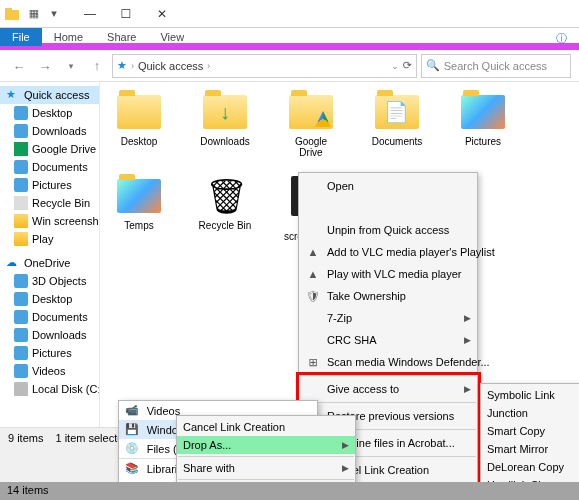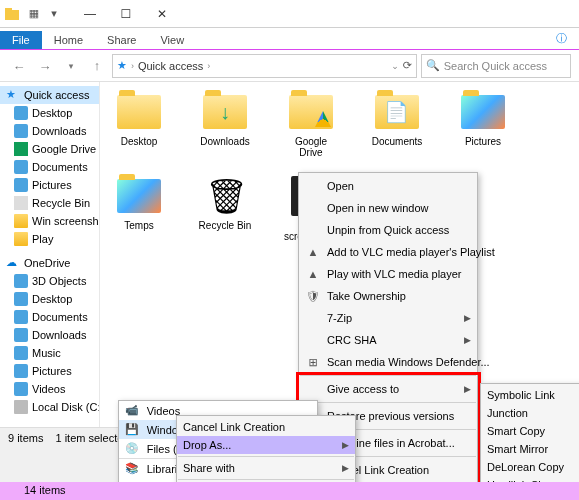--- a/index.html
+++ b/index.html
@@ -4,21 +4,21 @@
 <style>
 *{box-sizing:border-box;margin:0;padding:0;font-family:"Segoe UI",Tahoma,sans-serif;font-size:11px;color:#000}
 body{width:579px;height:500px;background:#f0f0f0;position:relative;overflow:hidden}
 .titlebar{height:28px;background:#fff;border-bottom:1px solid #d0d0d0;display:flex;align-items:center;padding:0 4px}
 .titlebar .icon{width:16px;height:16px;margin-right:6px}
 .titlebar .qat{display:flex;gap:4px;margin-right:10px}
 .titlebar .qat span{width:16px;height:16px;display:flex;align-items:center;justify-content:center;color:#555}
 .titlebar .title{flex:1;padding-left:4px}
 .titlebar .winbtns{display:flex}
 .titlebar .winbtns span{width:36px;height:28px;display:flex;align-items:center;justify-content:center;font-size:12px;color:#333}
-.ribbon-tabs{height:22px;background:#fff;display:flex;align-items:flex-end;border-bottom:1px solid #d946ef}
+.ribbon-tabs{height:22px;background:#fff;display:flex;align-items:flex-start;border-bottom:7px solid #d946ef}
 .filetab{background:#1979ca;color:#fff;padding:3px 12px;font-size:11px}
 .rtab{padding:3px 12px;color:#444}
 .addrbar{height:32px;background:#fff;display:flex;align-items:center;padding:4px 8px;gap:4px;border-bottom:1px solid #e0e0e0}
 .navbtn{width:22px;height:22px;border-radius:2px;display:flex;align-items:center;justify-content:center;color:#777;font-size:13px}
 .addr{flex:1;height:24px;border:1px solid #ccc;display:flex;align-items:center;padding:0 4px;gap:4px}
 .addr .star{color:#1e88e5}
 .addr .crumb{color:#333}
 .addr .chev{color:#888;font-size:9px}
 .search{width:150px;height:24px;border:1px solid #ccc;display:flex;align-items:center;padding:0 4px;color:#888;gap:4px}
 .body{display:flex;height:345px;background:#fff}
@@ -42,21 +42,21 @@
 .ctxmenu{position:absolute;background:#f5f5f5;border:1px solid #b8b8b8;box-shadow:2px 2px 6px rgba(0,0,0,0.25);padding:2px 0;min-width:180px}
 .ctxmenu .row{display:flex;align-items:center;padding:3px 20px 3px 6px;gap:6px;white-space:nowrap;position:relative}
 .ctxmenu .ico{width:16px;height:16px;display:flex;align-items:center;justify-content:center;font-size:11px;color:#555;flex-shrink:0}
 .ctxmenu .arr{position:absolute;right:6px;font-size:9px;color:#555}
 .ctxmenu .sep{height:1px;background:#d0d0d0;margin:2px 1px}
 .redbox{position:absolute;border:3px solid #ff0000;pointer-events:none}
 .secondary{position:absolute;background:#fff;border:1px solid #b8b8b8;box-shadow:2px 2px 6px rgba(0,0,0,0.25);min-width:200px}
 .secondary .srow{display:flex;align-items:center;padding:3px 6px;gap:8px}
 .secondary .srow .lbl{flex:1}
 .secondary .srow.hov{background:#d8eafc}
-.bottom-status{position:absolute;bottom:0;left:0;right:0;height:18px;background:#f0abfc;font-size:10px;padding:2px 24px;color:#444}
+.bottom-status{position:absolute;bottom:0;left:0;right:0;height:18px;background:#a3a3a3;font-size:10px;padding:2px 7px;color:#444}
 svg{display:block}
 </style>
 </head>
 <body>
 
 <div class="titlebar">
   <span class="icon">
     <svg viewBox="0 0 16 16" width="16" height="16">
         <rect x="1" y="4" width="14" height="10" fill="#f7c843"></rect>
         <rect x="1" y="2" width="7" height="3" fill="#f7c843"></rect>
@@ -155,24 +155,20 @@
     <div class="sbitem">
         <span class="sbi blue-ico"></span>
         <span>Documents</span>
       </div>
     <div class="sbitem">
         <span class="sbi blue-ico"></span>
         <span>Downloads</span>
       </div>
     <div class="sbitem">
         <span class="sbi blue-ico"></span>
-        <span>Music</span>
-      </div>
-    <div class="sbitem">
-        <span class="sbi blue-ico"></span>
         <span>Pictures</span>
       </div>
     <div class="sbitem">
         <span class="sbi blue-ico"></span>
         <span>Videos</span>
       </div>
     <div class="sbitem">
         <span class="sbi drive-ico"></span>
         <span>Local Disk (C:)</span>
       </div>
@@ -250,21 +246,20 @@
   <span>1 item selected</span>
 </div>
 
 <div class="ctxmenu" style="top:172px;left:298px;width:180px">
   <div class="row">
       <span class="ico"></span>
       <span>Open</span>
     </div>
   <div class="row">
       <span class="ico"></span>
-      <span>Open in new window</span>
     </div>
   <div class="row">
       <span class="ico"></span>
       <span>Unpin from Quick access</span>
     </div>
   <div class="row">
       <span class="ico">▲</span>
       <span>Add to VLC media player's Playlist</span>
     </div>
   <div class="row">
@@ -360,21 +355,21 @@
   <div class="srow">
       <span>🖧</span>
       <span class="lbl">Network</span>
     </div>
 </div>
 
 <div class="ctxmenu" style="top:415px;left:176px;width:122px">
   <div class="row">
       <span>Cancel Link Creation</span>
     </div>
-  <div class="row" style="background:#c4b5fd">
+  <div class="row" style="background:#86efac">
       <span>Drop As...</span>
       <span class="arr">▶</span>
     </div>
   <div class="sep"></div>
   <div class="row">
       <span>Share with</span>
       <span class="arr">▶</span>
     </div>
   <div class="sep"></div>
   <div class="row">

